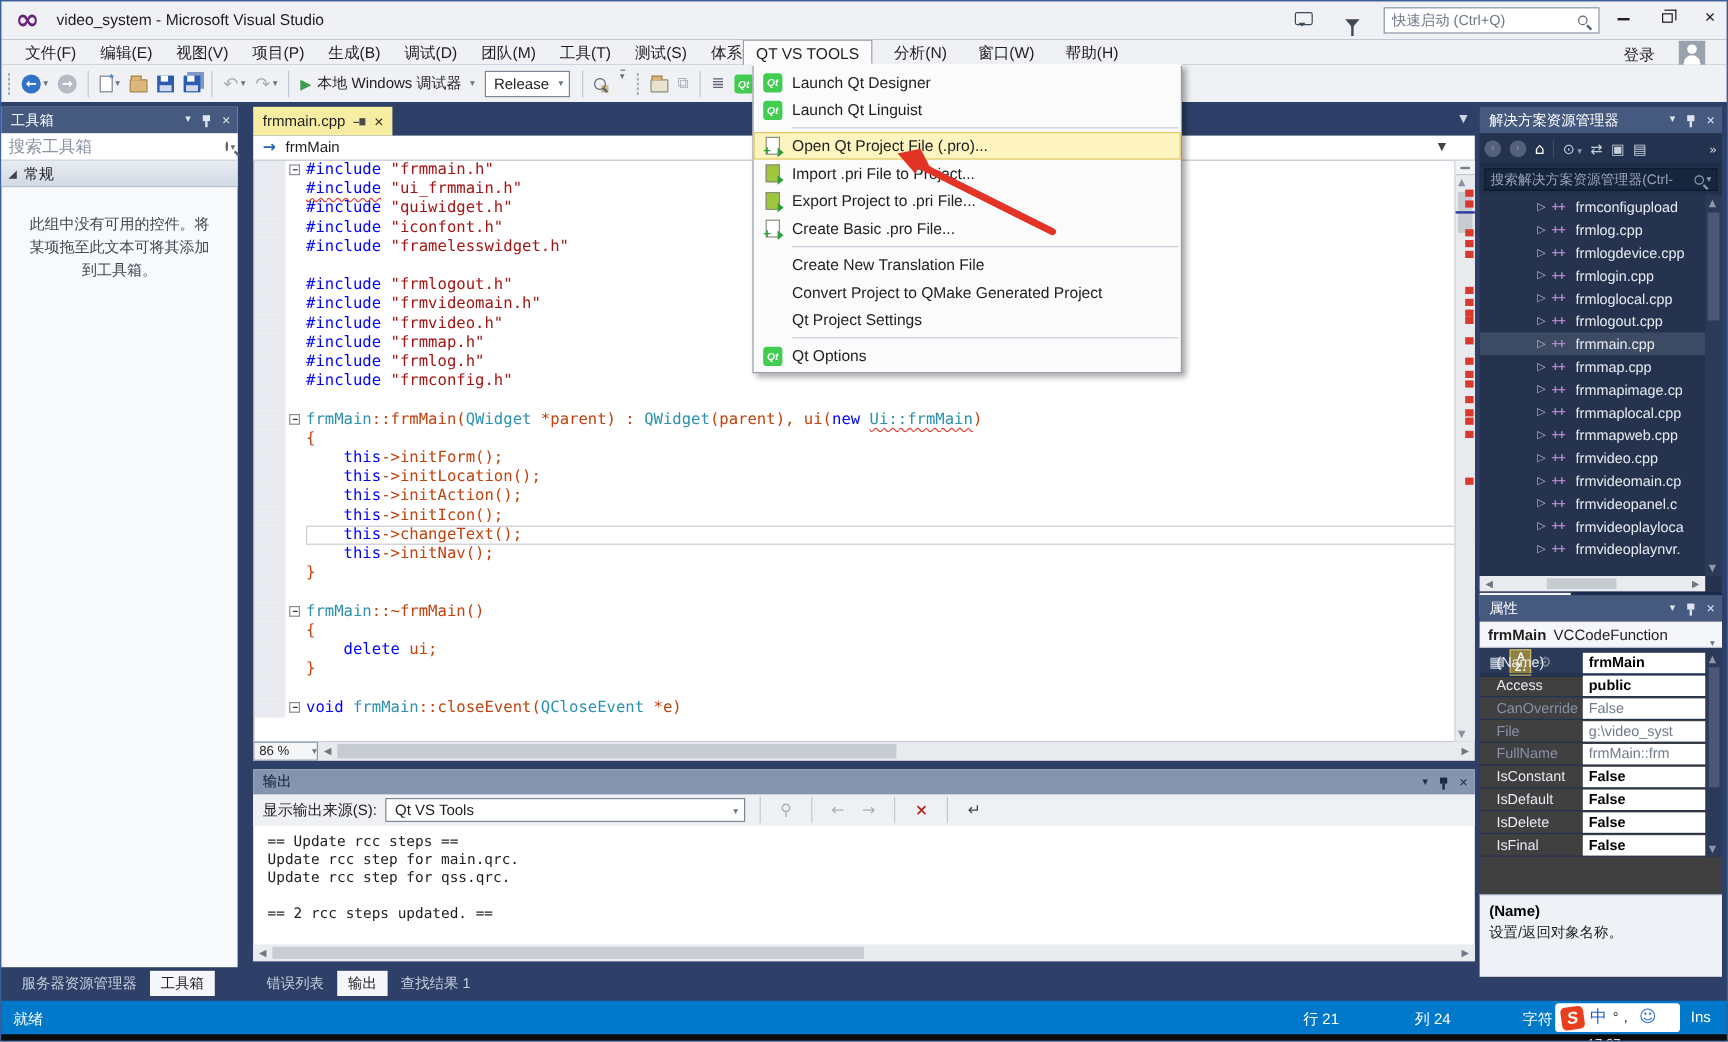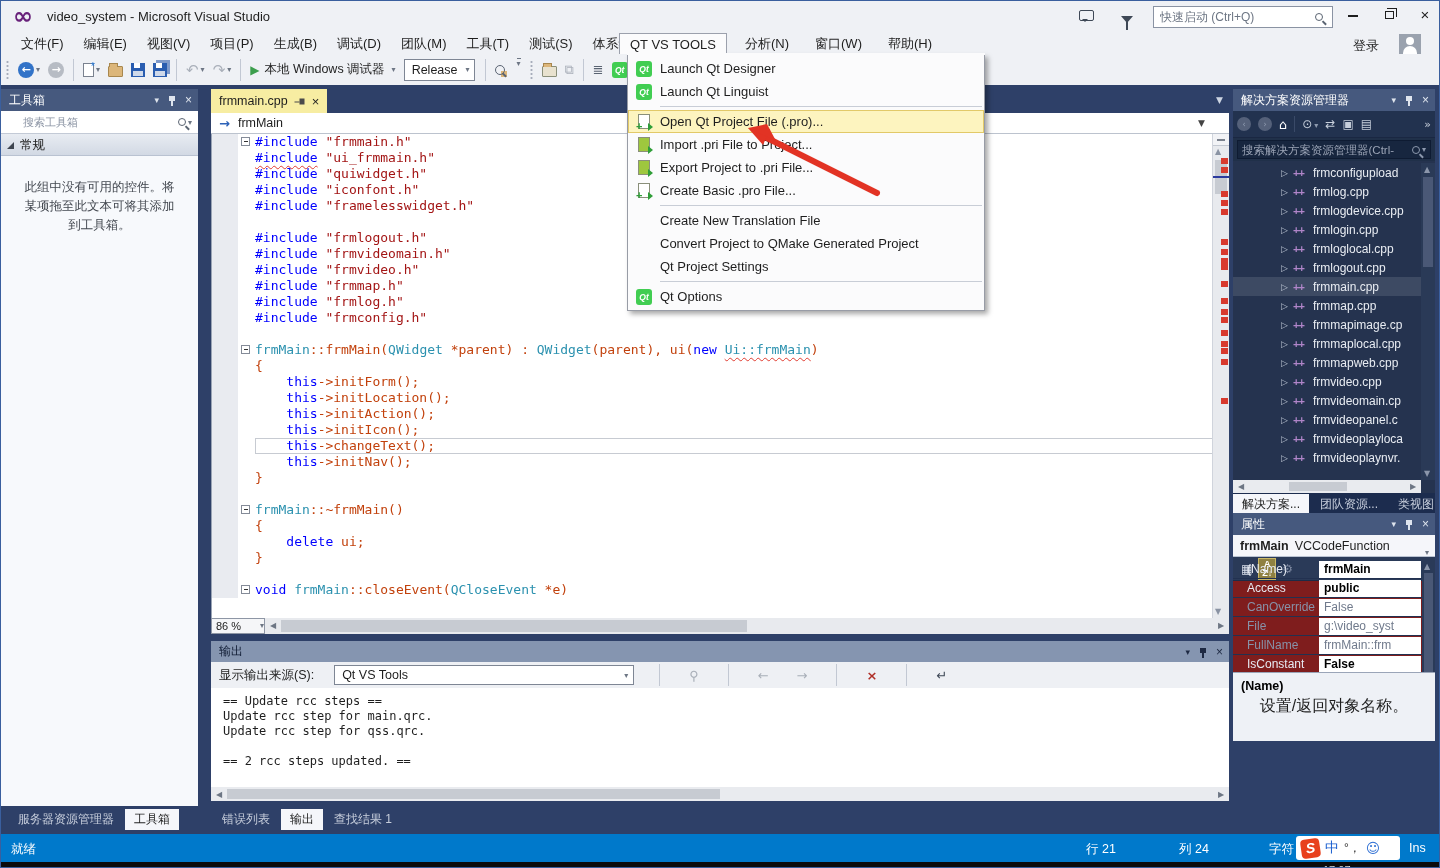--- a/index.html
+++ b/index.html
@@ -64,21 +64,21 @@
   .ptitle { height:22px; background:#46597e; color:#fff; font-size:12px; line-height:22px; padding-left:8px; position:relative; }
   .ptools { position:absolute; right:6px; top:0; color:#dfe5ee; display:flex; gap:9px; align-items:center; height:22px; }
   .pin { display:inline-block; width:8px; height:11px; position:relative; }
   .pin::before { content:""; position:absolute; left:1px; top:1px; width:6px; height:5px; background:currentColor; }
   .pin::after { content:""; position:absolute; left:3.5px; top:6px; width:1.5px; height:5px; background:currentColor; }
   .xg { font-size:12px; line-height:12px; }
 
   
   #toolbox { left:0; top:88px; width:197px; height:717px; }
   .tbx-search { height:23px; background:#fff; border-bottom:1px solid #c3cad6; display:flex; align-items:center; padding:0 6px; }
-  .tbx-search input { border:none; outline:none; flex:1; font-size:11px; color:#444; font-family:inherit;margin-left:16px; }
+  .tbx-search input { border:none; outline:none; flex:1; font-size:14px; color:#444; font-family:inherit; }
   .tbx-search input::placeholder { color:#8a93a3; }
   .tbx-sec { height:22px; background:linear-gradient(#e8ecf2,#d2d9e4); border-bottom:1px solid #b9c2d1; line-height:22px; padding-left:6px; font-size:12.5px; color:#1e1e1e; }
   .tbx-sec .tri { display:inline-block; width:0; height:0; border-left:7px solid transparent; border-bottom:7px solid #3e4550; margin-right:6px; }
   .tbx-empty { margin:22px auto 0; width:160px; text-align:center; font-size:12.5px; color:#42474f; line-height:19px; }
 
   
   #editor { position:absolute; left:210px; top:88px; width:1018px; height:545px; }
   .tabstrip { height:24px; background:transparent; position:relative; }
   .etab { position:absolute; left:0; top:0; height:24px; background:#f7eda2; display:flex; align-items:center; padding:0 8px; gap:8px; font-size:12.5px; color:#1e1e1e; }
   .etab .pin { color:#4a4a4a; transform:rotate(90deg); }
@@ -111,21 +111,21 @@
   
   .ebottom { position:absolute; left:0; bottom:0; right:0; height:16px; background:#e8eaee; display:flex; }
   .zoomsel { width:54px; height:16px; background:#f5f6f8; border:1px solid #8e96a5; font-size:11px; line-height:14px; padding-left:4px; display:flex; justify-content:space-between; align-items:center; }
   .hsarr { width:16px; text-align:center; font-size:8px; color:#6d7684; line-height:16px; }
   .hsthumb { height:12px; margin-top:2px; background:#c7cbd2; flex:1; max-width:820px; }
 
   
   #output { position:absolute; left:210px; top:640px; width:1018px; height:160px; background:#fff; }
   .outtitle { height:21px; background:#8595b0; color:#0f1b33; font-size:12px; line-height:21px; padding-left:8px; position:relative; }
   .outtitle .ptools { color:#1e2942; }
-  .outbar { height:26px; background:#eef0f4; display:flex; align-items:center; padding-left:8px; gap:20px; }
+  .outbar { height:26px; background:#eef0f4; display:flex; align-items:center; padding-left:8px; gap:7px; }
   .outlabel { font-size:12.5px; }
   .outcombo { width:300px; height:20px; background:#fff; border:1px solid #7e8694; display:flex; align-items:center; justify-content:space-between; padding:0 5px 0 7px; font-size:12.5px; }
   .oicon { color:#a9afb8; font-size:13px; padding:0 4px; font-family:"DejaVu Sans",sans-serif; }
   .oicon.red { color:#b03028; font-weight:bold; }
   #outlines { padding:6px 0 0 12px; font-family:"DejaVu Sans Mono","Liberation Mono",monospace; font-size:12px; line-height:15px; color:#1e1e1e; }
   .outhscroll { position:absolute; bottom:0; left:0; right:0; height:14px; background:#e9ebef; display:flex; }
   .outhscroll .hsthumb { max-width:700px; }
 
   
   #solution { left:1232px; top:88px; width:202px; height:425px; background:#25334f; }
@@ -151,40 +151,40 @@
   .sevscroll .th { position:absolute; left:2px; top:14px; width:10px; height:90px; background:#4a5876; }
   .sehscroll { position:absolute; left:0; right:14px; bottom:21px; height:13px; background:#e9ebef; display:flex; }
   .sehscroll .hsarr { line-height:13px; }
   .sehscroll .hsthumb { height:9px; max-width:90px; }
   .setabs { position:absolute; bottom:0; left:0; right:0; height:21px; display:flex; gap:2px; background:#1c2c4e; padding-top:1px; }
 
   .dtab { padding:0 9px; font-size:12px; line-height:20px; color:#c7cedc; white-space:nowrap; }
   .dtab.act { background:#f5f6fa; color:#1e1e1e; }
 
   
-  #props { left:1232px; top:512px; width:202px; height:228px; background:#7f1d1d; }
+  #props { left:1232px; top:495px; width:202px; height:318px; background:#404040; }
   .pobj { height:22px; background:#f5f6fa; border-bottom:1px solid #b9c2d1; font-size:12.5px; line-height:22px; padding-left:7px; position:relative; }
   .pobj b { margin-right:6px; }
   .pobj .caret { position:absolute; right:6px; top:7px; }
   .ptoolrow { height:24px; background:#2a3a58; display:flex; align-items:center; gap:6px; padding-left:8px; border-bottom:1px solid #1d2c47; }
   .pgicon { color:#d7dde8; font-size:12px; font-family:"DejaVu Sans",sans-serif; }
   .azbtn { background:#8f8142; border:1px solid #c8b766; color:#fff; font-size:9px; font-weight:bold; padding:1px 3px; line-height:9px; text-align:center; }
   #pgrid { position:absolute; top:47px; left:0; right:13px; height:171px; overflow:hidden; }
   .prow { height:19px; display:flex; border-bottom:1px solid #223150; }
   .pname { width:86px; flex:none; padding-left:14px; font-size:12px; line-height:18px; color:#e6eaf2; overflow:hidden; white-space:nowrap; }
   .prow.ro .pname { color:#8792a8; }
   .pval { flex:1; background:#fff; margin:1px 1px 0 0; font-size:12px; line-height:17px; padding-left:5px; color:#000; font-weight:bold; overflow:hidden; white-space:nowrap; }
   .prow.ro .pval { color:#707a8c; font-weight:normal; }
   .pvscroll { position:absolute; right:0; top:47px; width:13px; height:171px; background:#2a3a58; }
   .pvscroll .up,.pvscroll .dn { position:absolute; left:2px; font-size:8px; color:#8b96ab; }
   .pvscroll .up { top:2px; } .pvscroll .dn { bottom:2px; }
   .pvscroll .th { position:absolute; left:2px; top:13px; width:9px; height:100px; background:#4a5876; }
   .pdesc { position:absolute; left:0; right:0; bottom:0; height:69px; background:#eef1f6; border-top:1px solid #9aa5b8; padding:6px 8px; }
   .pdesc .dn1 { font-size:12.5px; font-weight:bold; color:#000; }
-  .pdesc .dn2 { font-size:16px; color:#1e1e1e; margin-top:3px;text-align:center; }
+  .pdesc .dn2 { font-size:12px; color:#1e1e1e; margin-top:3px; }
 
   
   .tabrow { position:absolute; height:22px; display:flex; gap:2px; align-items:flex-end; }
   #lefttabs { left:8px; top:807px; }
   #bottomtabs { left:212px; top:807px; }
   .tabrow .dtab { line-height:21px; }
 
   
   .statusbar { position:absolute; left:0; top:833px; width:100%; height:28px; background:#0079cb; color:#fff; font-size:12.5px; }
   .sb { position:absolute; top:7px; }

